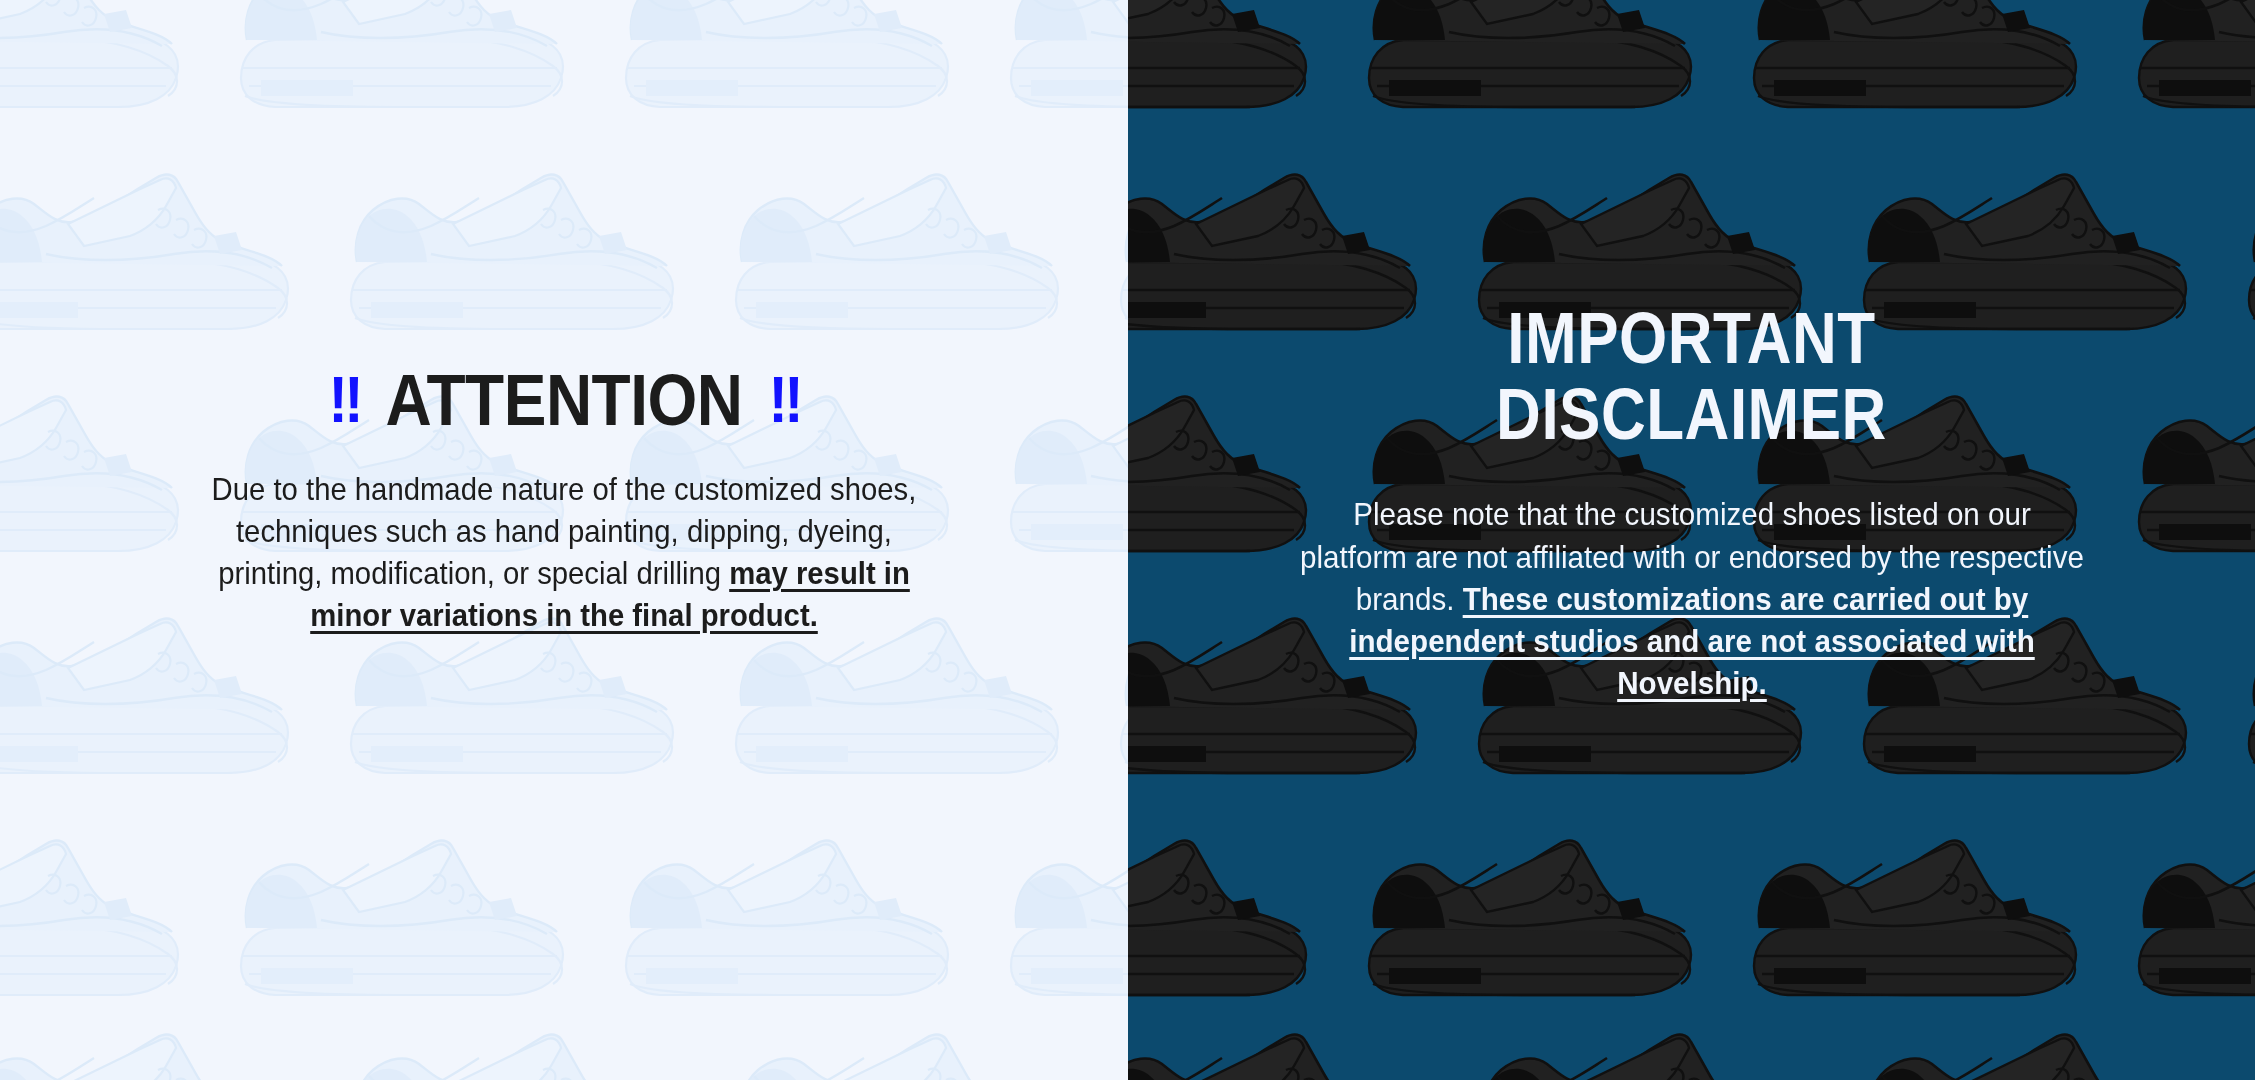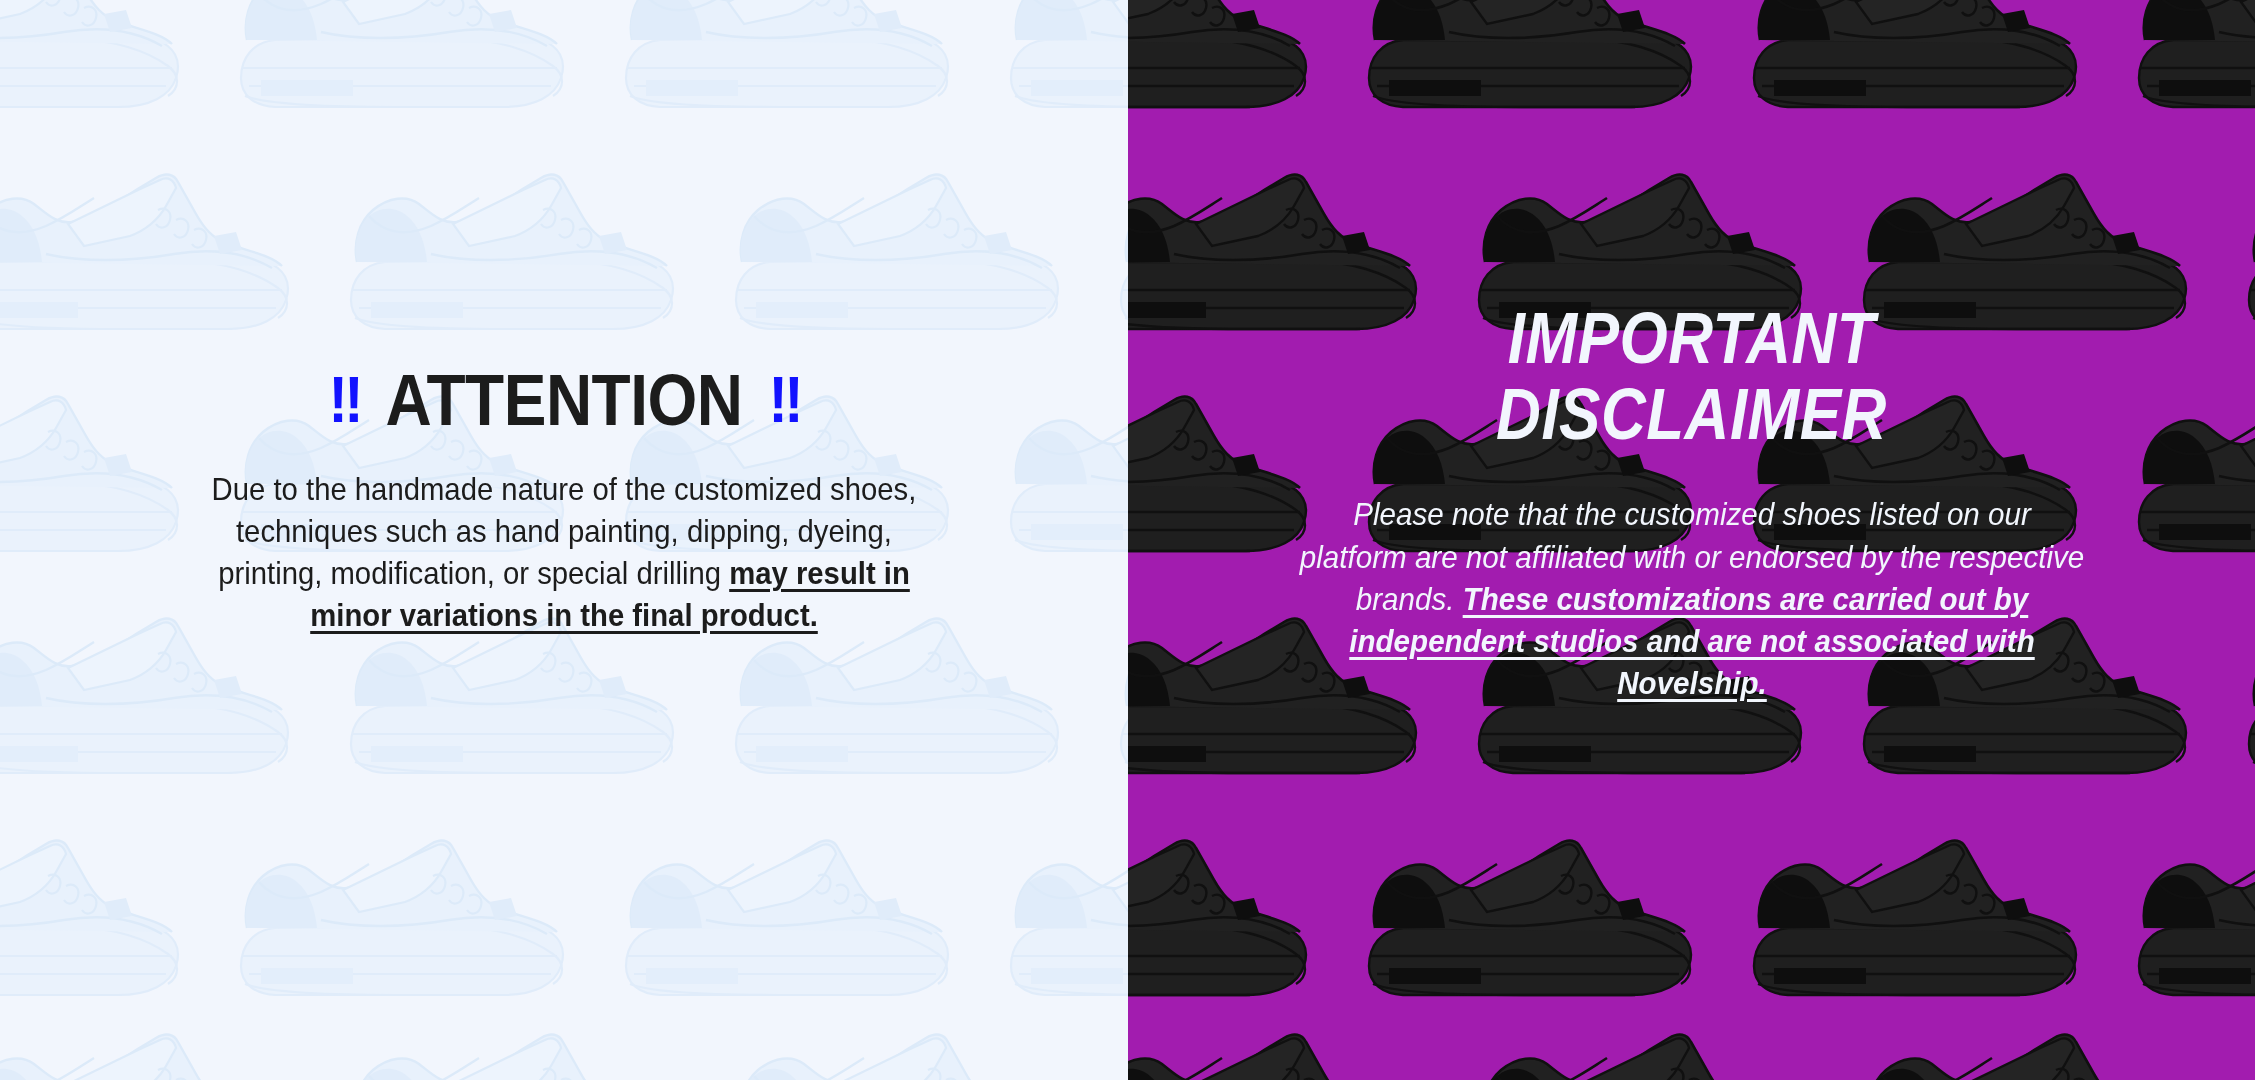--- a/index.html
+++ b/index.html
@@ -17,21 +17,21 @@
   
   .panel {
     position:relative;
     height:1080px;
     overflow:hidden;
     display:flex;
     flex-direction:column;
     align-items:center;
   }
   .panel-left  { width:1128px; background:#F2F6FD; }
-  .panel-right { width:1127px; background:#a21caf;font-style:italic; }
+  .panel-right { width:1127px; background:#0c4a6e; }
 
   .pattern {
     position:absolute;
     inset:0;
     pointer-events:none;
     z-index:0;
   }
 
   .content {
     position:relative;

